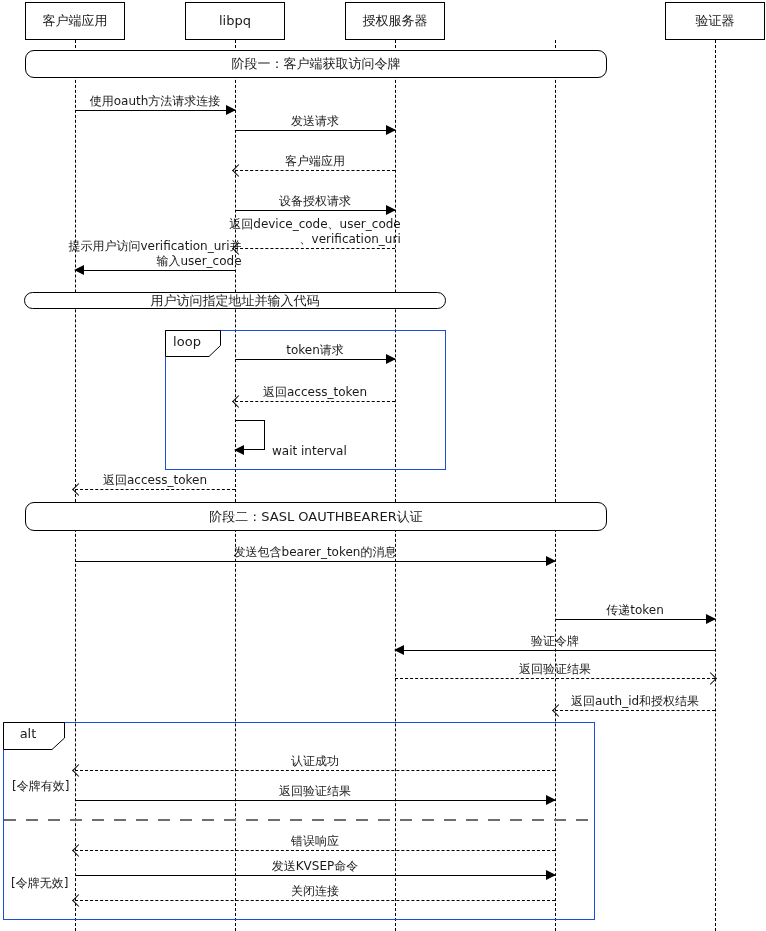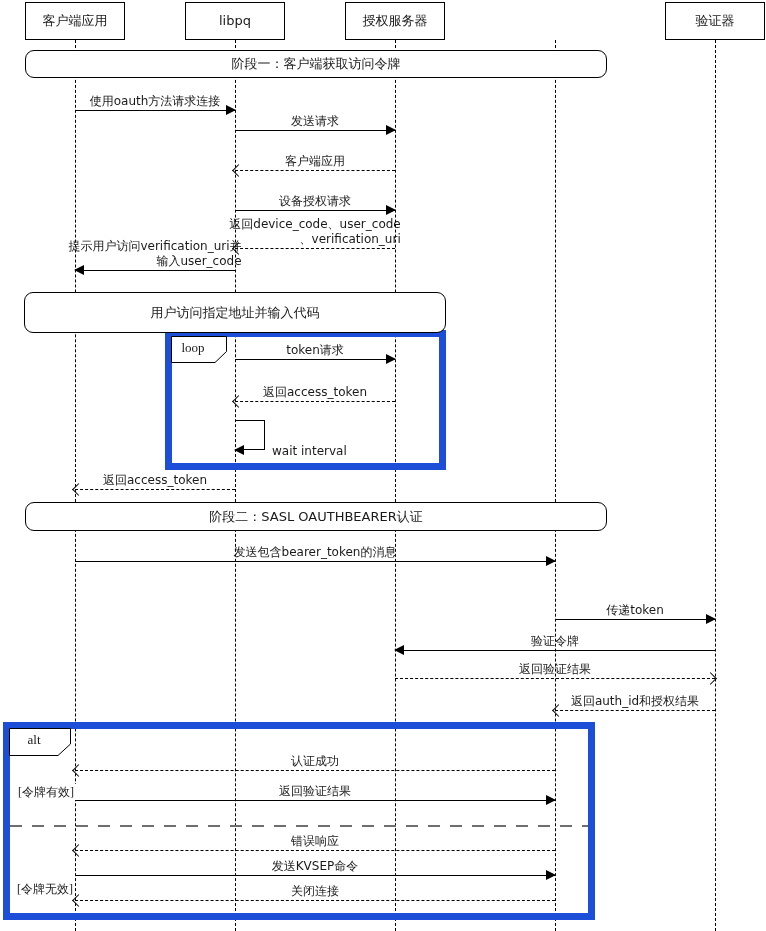--- a/index.html
+++ b/index.html
@@ -13,21 +13,21 @@
     background:#fff;display:flex;align-items:center;justify-content:center;
     text-align:center;font-size:13px;line-height:1.25;padding:0 3px;box-sizing:border-box;z-index:3;
   }
   .lifeline{position:absolute;top:40px;height:891px;width:0;border-left:1px dashed #000;z-index:0;}
   
   .banner{
     position:absolute;border:1px solid #000;border-radius:9px;background:#fff;
     display:flex;align-items:center;justify-content:center;font-size:13px;z-index:4;box-sizing:border-box;
   }
   
-  .fragment{position:absolute;border:7px solid #1d4ed8;background:transparent;z-index:2;box-sizing:border-box;font-family:Liberation Serif, serif;}
+  .fragment{position:absolute;border:1px solid #1d4ed8;background:transparent;z-index:2;box-sizing:border-box;}
   .frag-tab{position:absolute;top:-1px;left:-1px;z-index:5;}
   .frag-tab svg{display:block;}
   .frag-tab .tab-label{
     position:absolute;top:4px;left:0;right:12px;text-align:center;font-size:13px;
   }
   .guard{position:absolute;font-size:12px;white-space:nowrap;background:#fff;padding:0 2px;}
   .alt-divider{
     position:absolute;left:0;right:0;height:2px;
     background:repeating-linear-gradient(to right,#6e6e6e 0 12px,transparent 12px 22px);
   }
@@ -106,21 +106,21 @@
 
   <div class="msg solid" style="left:75px;top:270px;width:160px">
     <div class="msg-line"></div>
     <div class="msg-label">
       <div>提示用户访问verification_uri并</div>
       <div>输入user_code</div>
     </div>
     <div class="head-fill left"></div>
   </div>
 
-  <div class="banner" style="left:24px;top:292px;width:422px;height:41px">
+  <div class="banner" style="left:24px;top:292px;width:422px;height:17px">
     <span>用户访问指定地址并输入代码</span>
   </div>
 
   <div class="fragment" style="left:165px;top:330px;width:281px;height:140px">
     <div class="frag-tab" style="width:56px;height:27px">
       <svg width="56" height="27" viewBox="0 0 56 27">
         <path d="M0.5 0.5 H55.5 V15.5 L44 26.5 H0.5 Z" fill="#ffffff" stroke="#000000"></path>
       </svg>
       <span class="tab-label">loop</span>
     </div>

